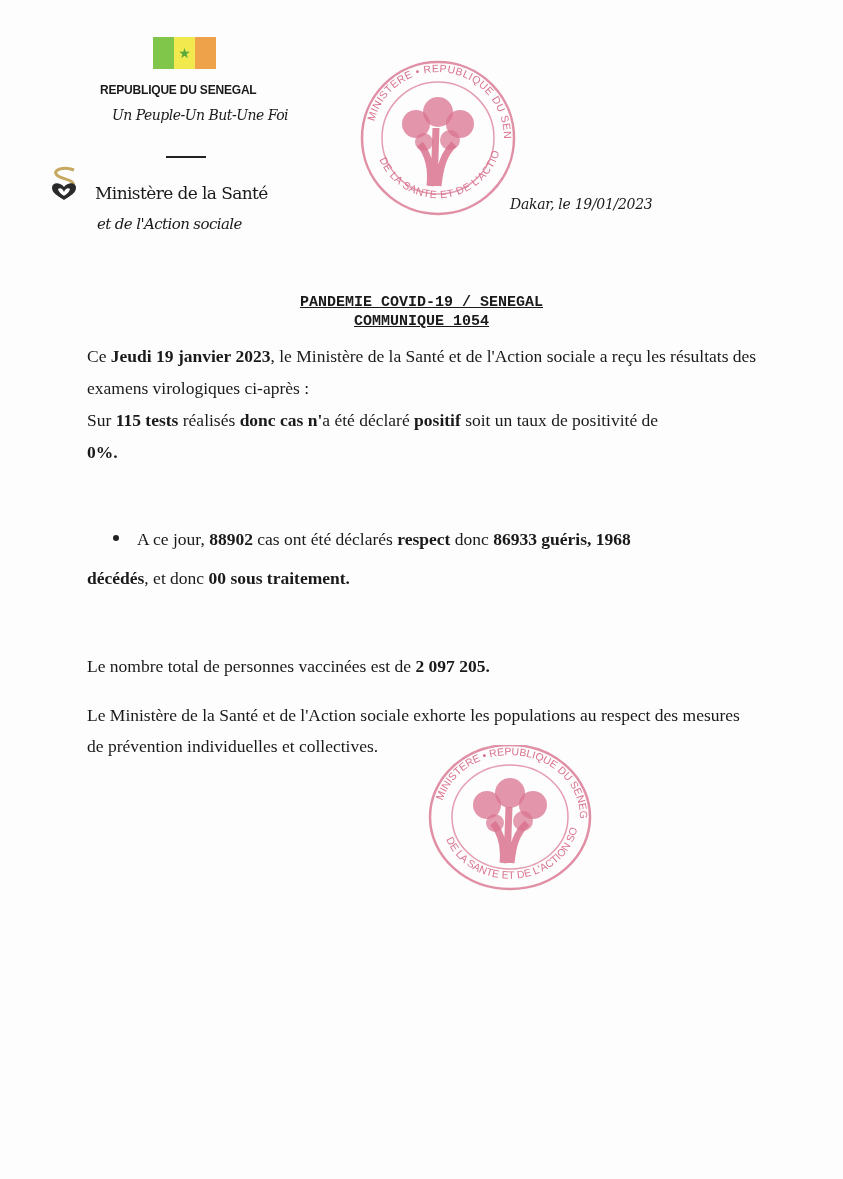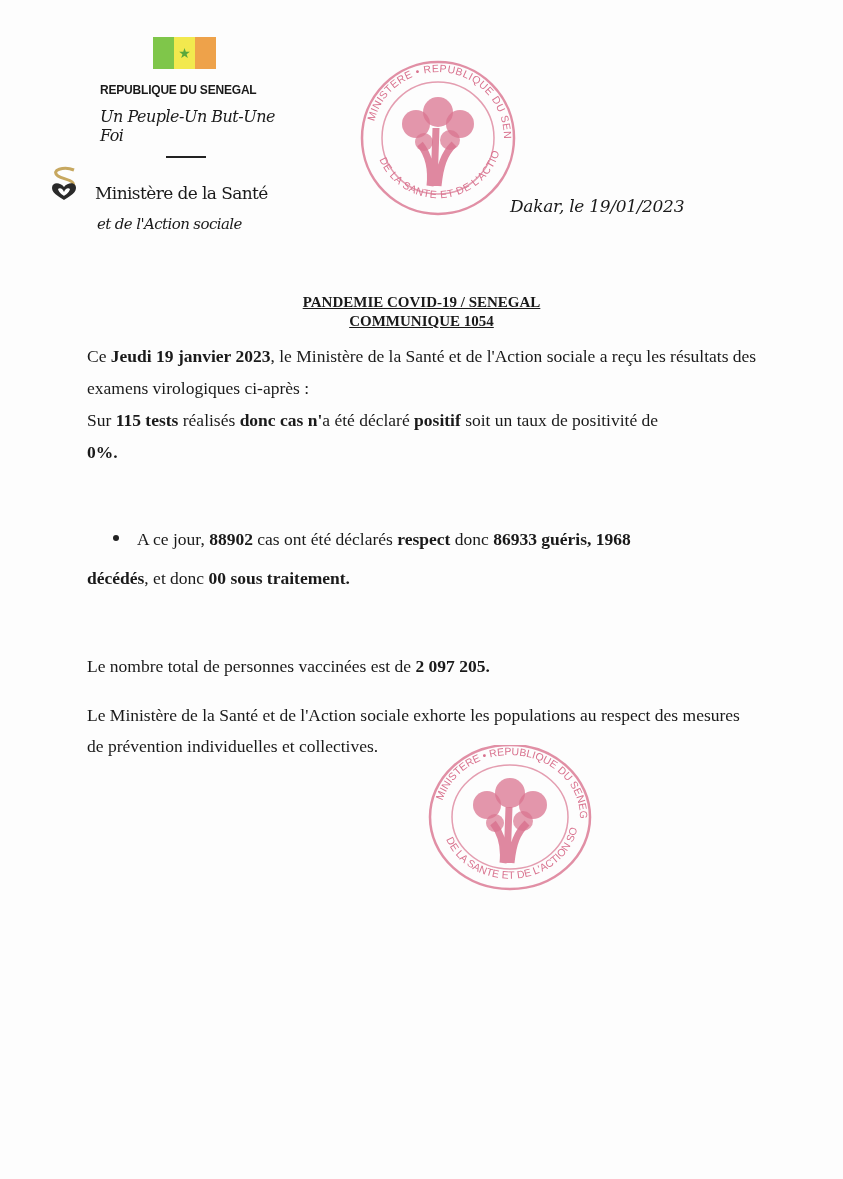--- a/index.html
+++ b/index.html
@@ -2,29 +2,29 @@
 <html><head>
 <meta charset="utf-8">
 <style>
   html, body { margin:0; padding:0; }
   body { width:843px; height:1179px; background:#fdfdfd; position:relative; overflow:hidden; font-family:"Liberation Serif", serif; color:#1a1a1a; }
   .abs { position:absolute; }
   .flag { left:153px; top:37px; width:63px; height:32px; display:flex; }
   .flag div { flex:1; position:relative; }
   .flag .star { position:absolute; left:50%; top:50%; transform:translate(-50%,-52%); color:#5aa83c; font-size:14px; line-height:1; font-family:"DejaVu Sans", sans-serif; }
   .rep { left:100px; top:83px; width:170px; text-align:left; font-family:Liberation Sans, sans-serif; font-weight:bold; font-size:12px; letter-spacing:-0.2px; }
-  .motto { left:100px; top:107px; width:200px; text-align:left; font-style:italic; font-size:16px; font-family:"DejaVu Serif", serif; letter-spacing:-0.5px; }
+  .motto { left:100px; top:107px; width:200px; text-align:center; font-style:italic; font-size:14px; font-family:"DejaVu Serif", serif; letter-spacing:-0.5px; }
   .sep { left:166px; top:156px; width:40px; height:2px; background:#222; }
   .logo { left:44px; top:166px; width:40px; height:36px; }
   .ministry1 { left:95px; top:183px; font-size:17px; font-family:"DejaVu Serif", serif; letter-spacing:-0.6px; }
   .ministry2 { left:97px; top:215px; font-style:italic; font-size:15px; font-family:"DejaVu Serif", serif; letter-spacing:-0.6px; }
   .stamp1 { left:358px; top:58px; width:160px; height:160px; }
   .stamp2 { left:425px; top:745px; width:170px; height:150px; }
-  .date { left:510px; top:196px; font-style:italic; font-size:17px; font-family:"DejaVu Serif", serif; letter-spacing:-0.3px; }
-  .title { left:0; width:843px; text-align:center; font-family:Liberation Serif, serif; font-weight:bold; font-size:15px; text-decoration:underline; }
+  .date { left:510px; top:196px; font-style:italic; font-size:14px; font-family:"DejaVu Serif", serif; letter-spacing:-0.3px; }
+  .title { left:0; width:843px; text-align:center; font-family:Liberation Mono, monospace; font-weight:bold; font-size:15px; text-decoration:underline; }
   .para { left:87px; width:670px; font-size:17.5px; line-height:32px; }
   .para b { font-weight:bold; }
   .bullet-row { left:115px; width:640px; font-size:17.5px; line-height:40px; }
   .bullet-dot { position:absolute; left:-2px; top:16px; width:6px; height:6px; border-radius:50%; background:#222; }
 </style>
 </head>
 <body>
 
 <div class="abs flag">
   <div style="background:#7fc64a"></div>

